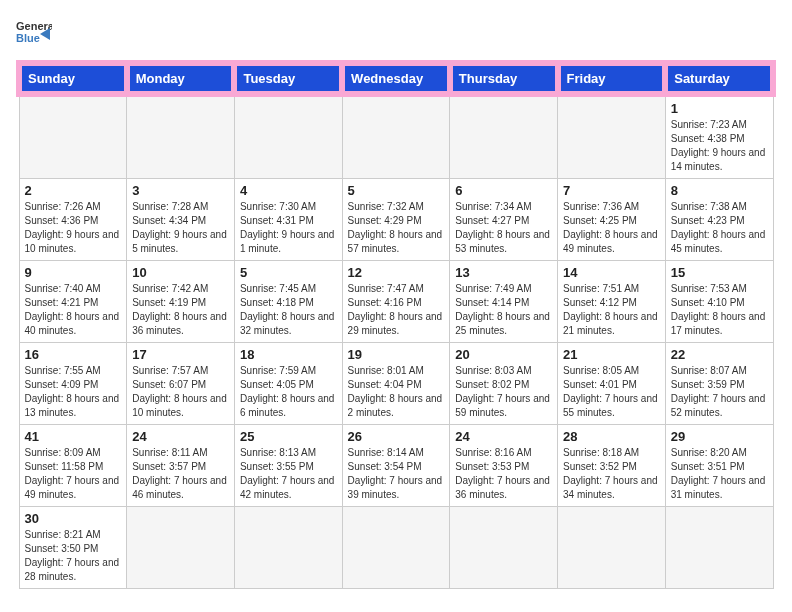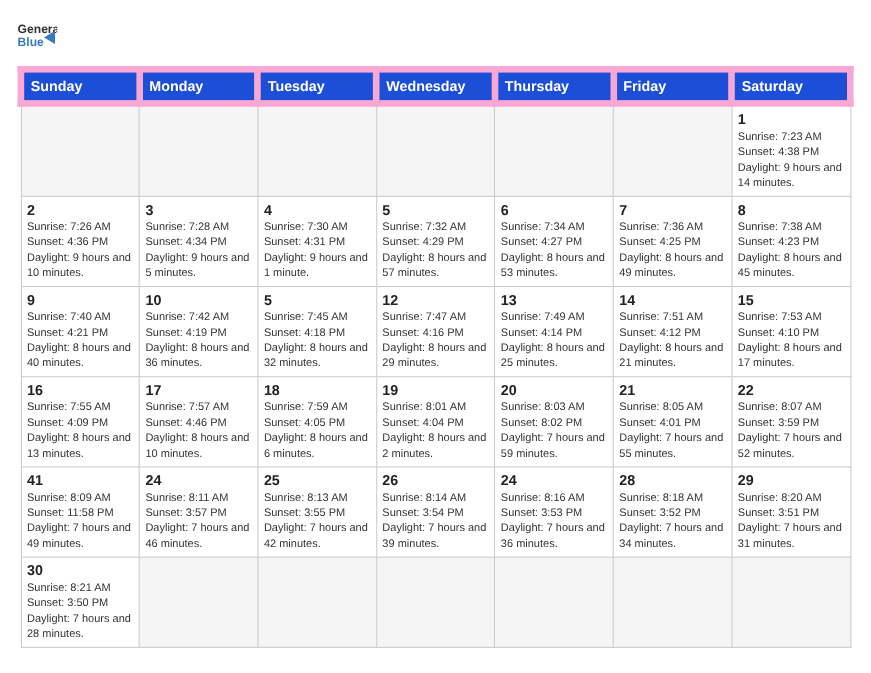--- a/index.html
+++ b/index.html
@@ -219,21 +219,21 @@
       <tr>
         <td>
           <span class="day-number">16</span>
           <div class="day-info">Sunrise: 7:55 AM
 Sunset: 4:09 PM
 Daylight: 8 hours and 13 minutes.</div>
         </td>
         <td>
           <span class="day-number">17</span>
           <div class="day-info">Sunrise: 7:57 AM
-Sunset: 4:46 PM
+Sunset: 6:07 PM
 Daylight: 8 hours and 10 minutes.</div>
         </td>
         <td>
           <span class="day-number">18</span>
           <div class="day-info">Sunrise: 7:59 AM
 Sunset: 4:05 PM
 Daylight: 8 hours and 6 minutes.</div>
         </td>
         <td>
           <span class="day-number">19</span>

